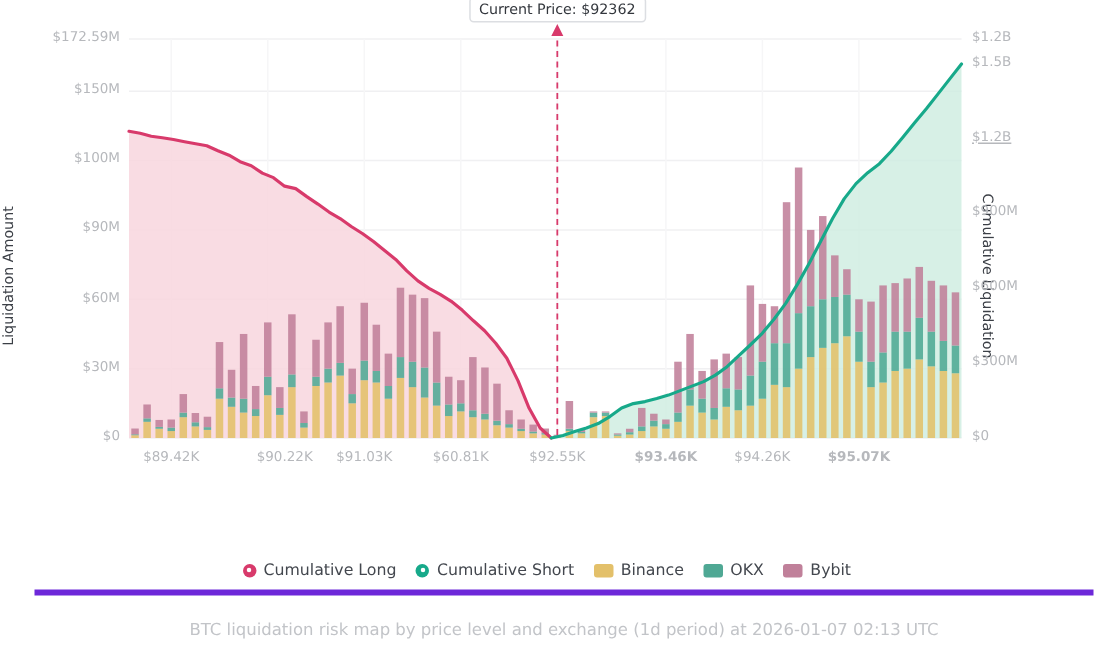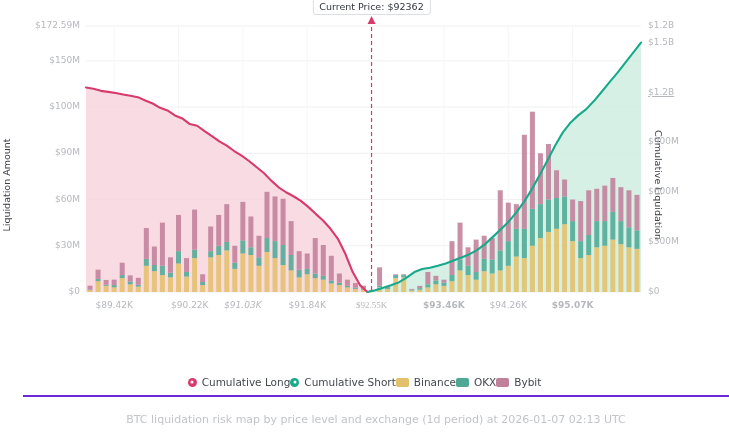--- a/index.html
+++ b/index.html
@@ -64,21 +64,21 @@
     border:1px solid #dcdee2;
     border-radius:3px;
     padding:2px 6px;
     white-space:nowrap;
     transform:translateX(-50%);
   }
   
   #legend{
     flex:0 0 26px;height:26px;
     display:flex;align-items:center;justify-content:center;
-    gap:0;
+    gap:13px;
   }
   .legend-item{
     display:flex;align-items:center;gap:5px;
     font-size:10.5px;color:#43474e;
     white-space:nowrap;
   }
   .lg-marker{
     width:9px;height:9px;border-radius:50%;
     box-sizing:border-box;
     position:relative;
@@ -90,21 +90,21 @@
     width:3px;height:3px;border-radius:50%;
     background:#ffffff;
   }
   .lg-swatch{
     width:13px;height:9px;border-radius:2px;display:inline-block;
   }
   
   #footer{
     flex:0 0 44px;height:44px;
     display:flex;align-items:center;justify-content:center;
-    border-top:2px solid #6d28d9;
+    border-top:4px solid #6d28d9;
     font-size:11px;color:#c2c4c8;
     text-align:left;
     margin-left:23px;
   }
 </style>
 </head>
 <body>
 
 <div id="card">
 
@@ -353,23 +353,23 @@
         <div class="tick tick-left" style="right: 649px; top: 20px;">$172.59M</div>
         <div class="tick tick-right" style="left: 648px; top: 286px;">$0</div>
         <div class="tick tick-right" style="left: 648px; top: 236.125px;">$300M</div>
         <div class="tick tick-right" style="left: 648px; top: 186.25px;">$600M</div>
         <div class="tick tick-right" style="left: 648px; top: 136.375px;">$900M</div>
         <div class="tick tick-right" style="left: 648px; top: 86.5px; text-decoration: underline;">$1.2B</div>
         <div class="tick tick-right" style="left: 648px; top: 36.625px;">$1.5B</div>
         <div class="tick tick-right" style="left: 648px; top: 20px;">$1.2B</div>
         <div class="tick tick-x" style="left: 84.1522px; width: 60px; top: 300px;">$89.42K</div>
         <div class="tick tick-x" style="left: 148.5px; width: 60px; top: 300px; text-align: right;">$90.22K</div>
-        <div class="tick tick-x" style="left: 212.848px; width: 60px; top: 300px; font-style: italic;">$91.03K</div>
-        <div class="tick tick-x" style="left: 277.196px; width: 60px; top: 300px;">$91.84K</div>
-        <div class="tick tick-x" style="left: 341.543px; width: 60px; top: 300px; font-family: Liberation Serif, serif;">$92.55K</div>
+        <div class="tick tick-x" style="left: 212.848px; width: 60px; top: 300px;">$91.03K</div>
+        <div class="tick tick-x" style="left: 277.196px; width: 60px; top: 300px;">$60.81K</div>
+        <div class="tick tick-x" style="left: 341.543px; width: 60px; top: 300px;">$92.55K</div>
         <div class="tick tick-x" style="left: 413.935px; width: 60px; top: 300px; font-weight: bold;">$93.46K</div>
         <div class="tick tick-x" style="left: 478.283px; width: 60px; top: 300px;">$94.26K</div>
         <div class="tick tick-x" style="left: 542.63px; width: 60px; top: 300px; font-weight: bold;">$95.07K</div>
       </div>
   </div>
 
   <div id="legend">
       <div class="legend-item">
         <span class="lg-marker" style="background: rgb(216, 58, 107);"></span>
         <span>Cumulative Long</span>

